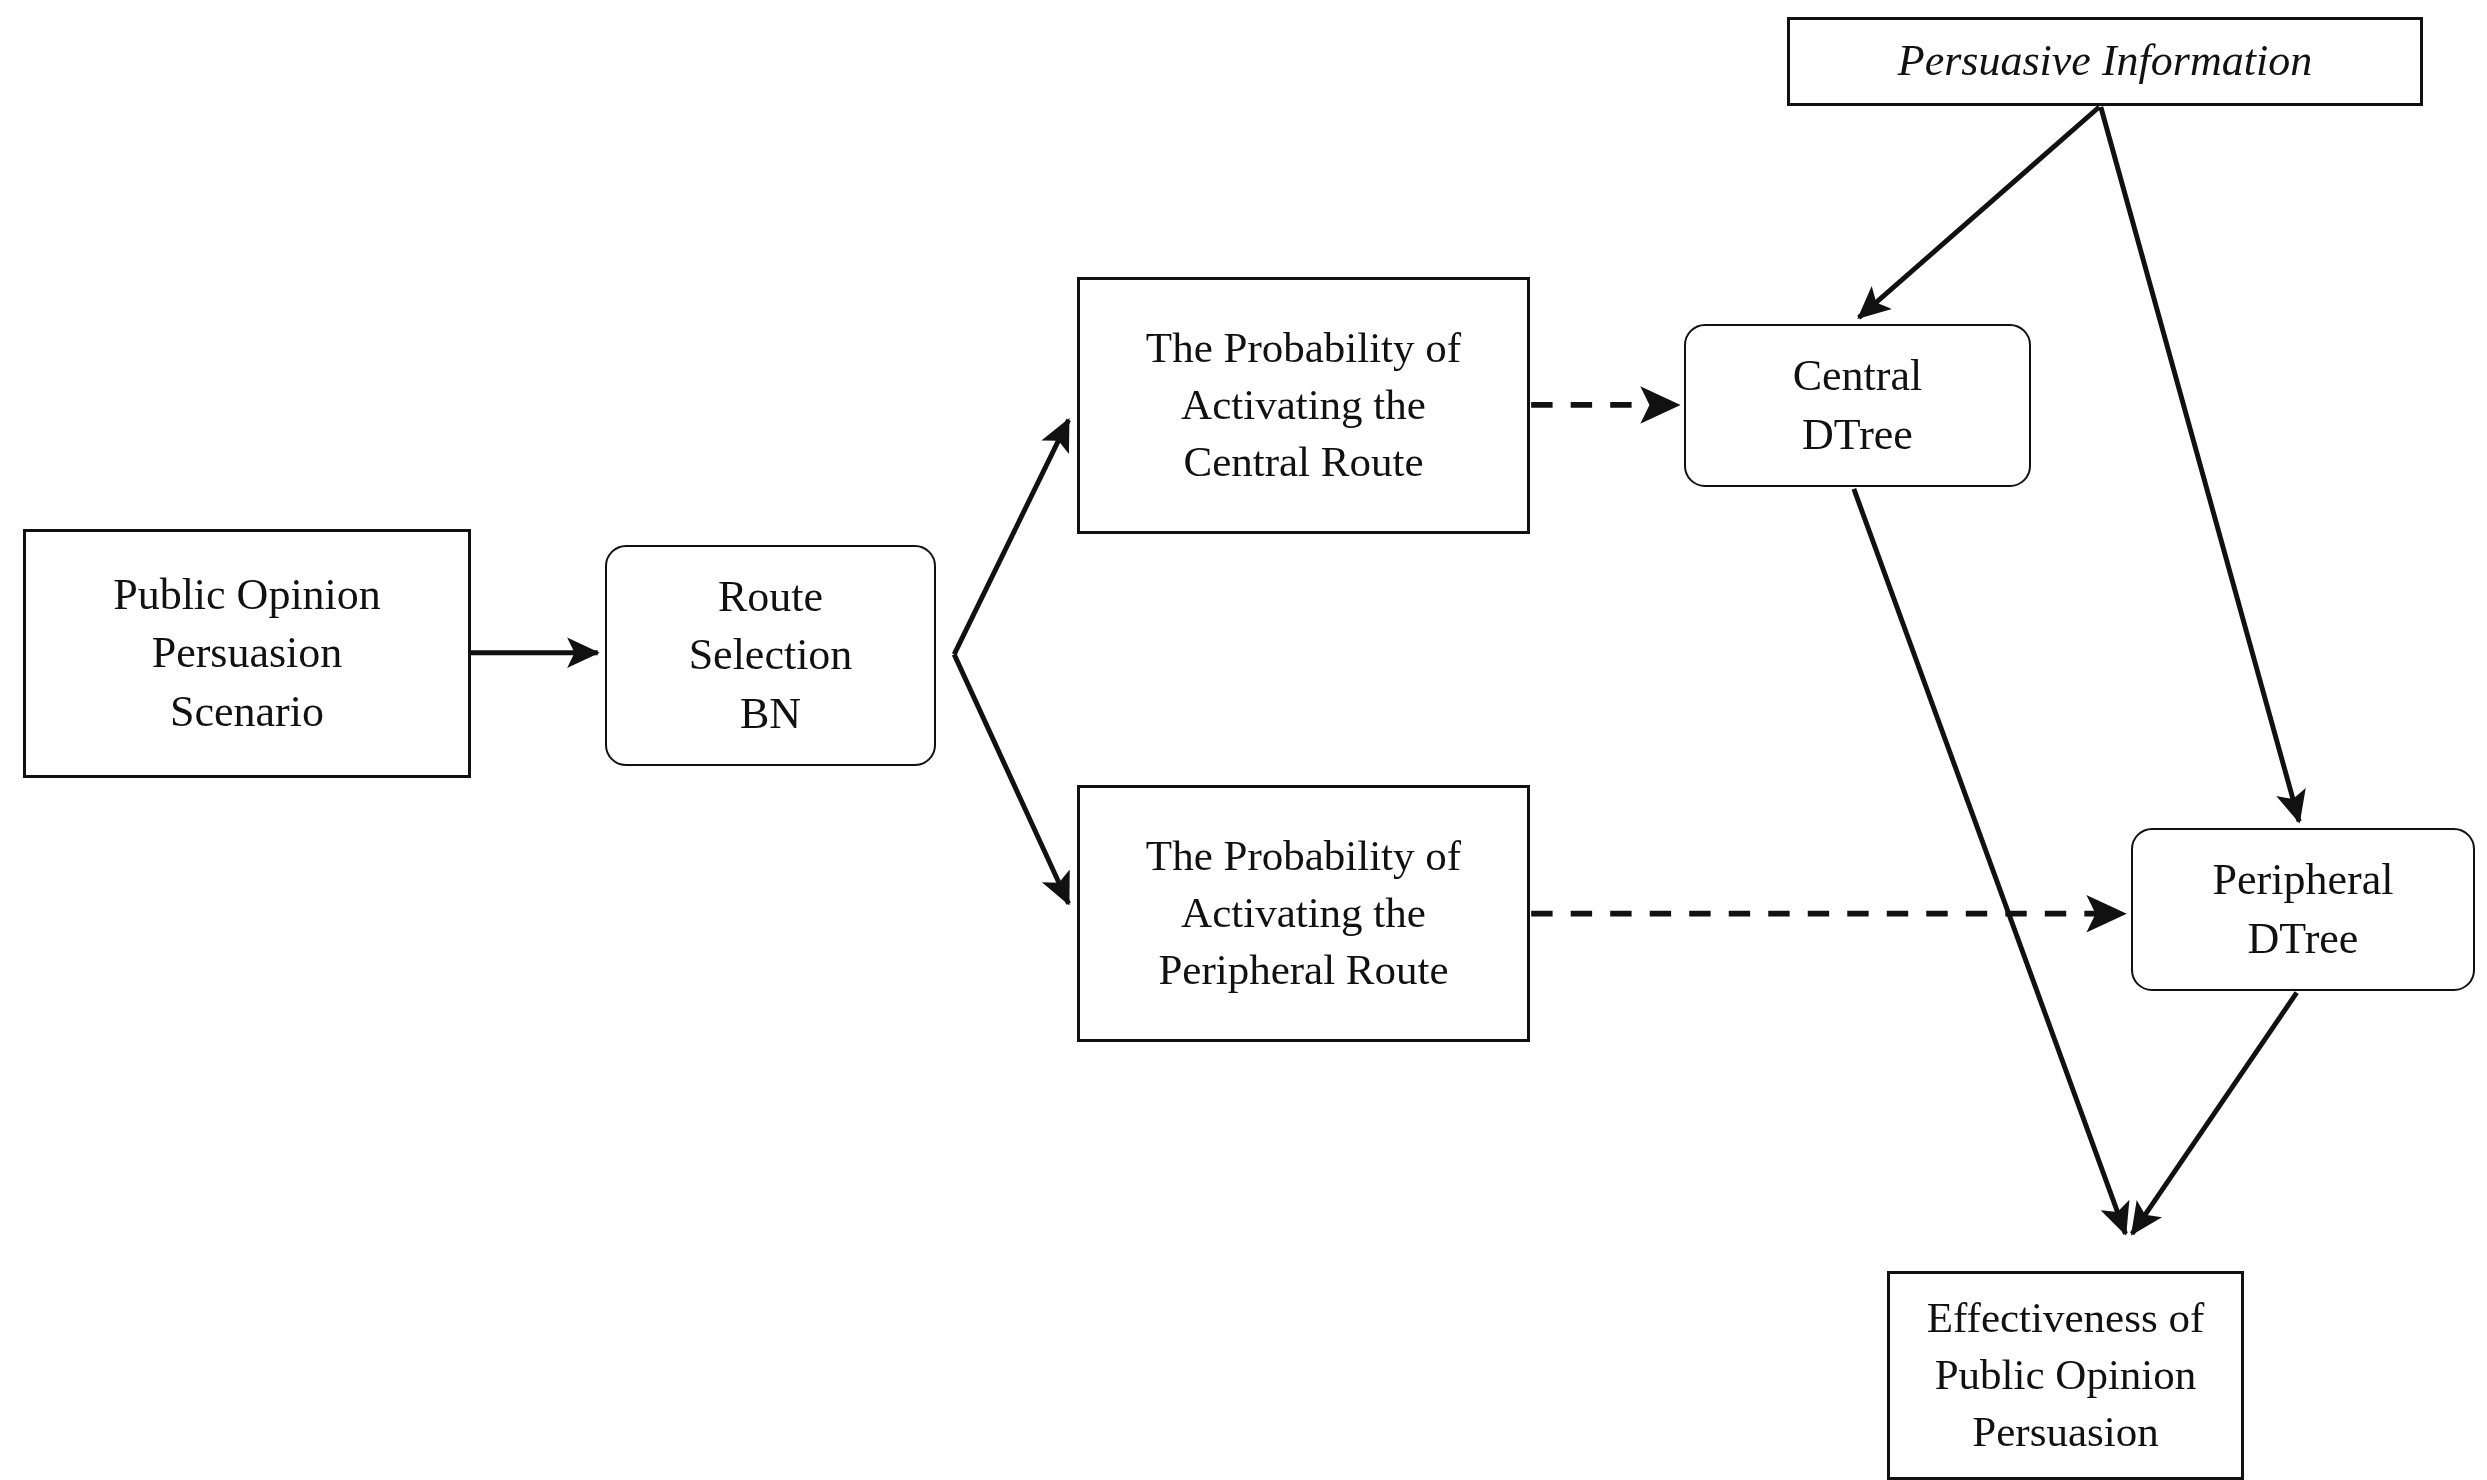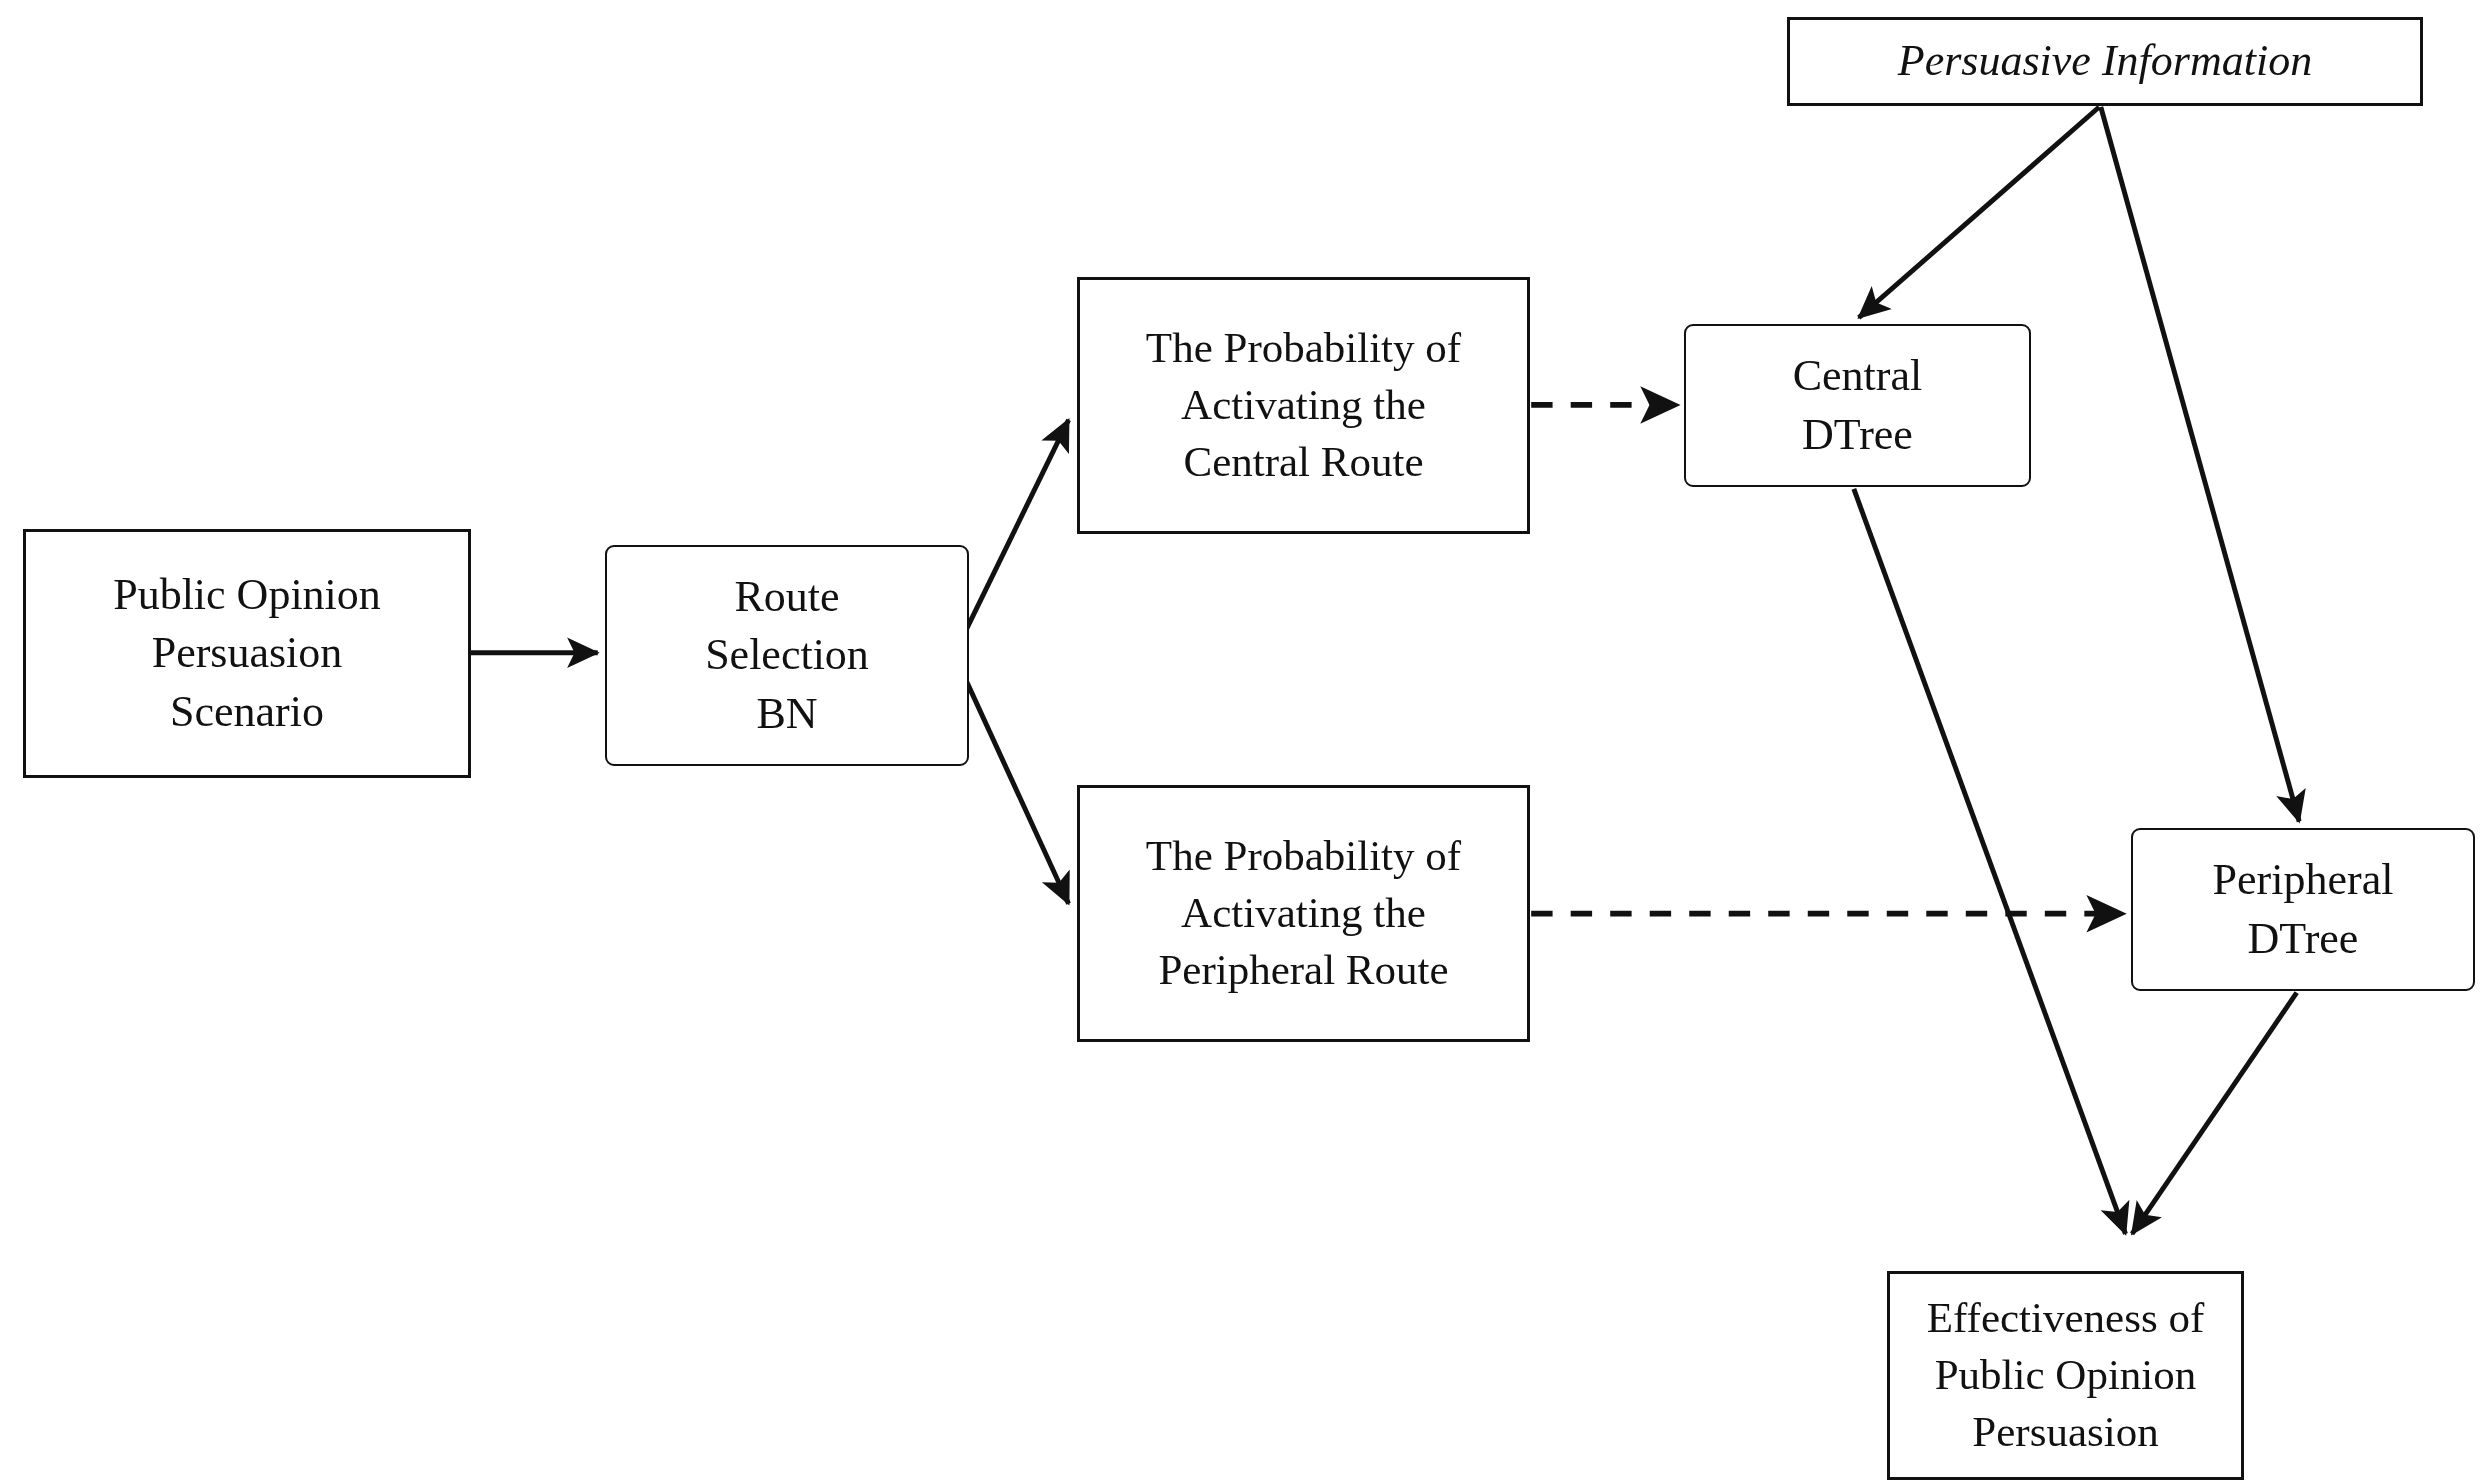--- a/index.html
+++ b/index.html
@@ -24,21 +24,21 @@
     text-align: center;
     color: #111111;
     background: #ffffff;
     border: 3.3px solid #111111;
     line-height: 1.32;
     z-index: 3;
     padding: 3.3px 8.2px;
     white-space: pre-line;
   }
   .node.sharp { border-radius: 0; }
-  .node.round { border-radius: 9px; border-width: 2.5px; }
+  .node.round { border-radius: 21px; border-width: 2.5px; }
 
   #edge-layer {
     position: absolute;
     left: 0; top: 0;
     width: 2487px;
     height: 1480px;
     z-index: 1;
   }
 </style>
 </head>
@@ -66,21 +66,21 @@
         <polyline points="2552,130 2793,998" fill="none" stroke="#111111" stroke-width="6" marker-end="url(#arrowhead)" stroke-linecap="butt"></polyline>
         <polyline points="2252,594 2582,1499" fill="none" stroke="#111111" stroke-width="6" marker-end="url(#arrowhead)" stroke-linecap="butt"></polyline>
         <polyline points="2790,1206 2590,1499" fill="none" stroke="#111111" stroke-width="6" marker-end="url(#arrowhead)" stroke-linecap="butt"></polyline>
       </g>
   </svg>
 
   <div class="node sharp" style="left: 23px; top: 529px; width: 448px; height: 249px; font-size: 44px; border-color: rgb(17, 17, 17); color: rgb(17, 17, 17);">Public Opinion
 Persuasion
 Scenario</div>
 
-  <div class="node round" style="left: 605px; top: 545px; width: 364px; height: 221px; font-size: 44px; border-color: rgb(17, 17, 17); color: rgb(17, 17, 17);">Route
+  <div class="node round" style="left: 605px; top: 545px; width: 331px; height: 221px; font-size: 44px; border-color: rgb(17, 17, 17); color: rgb(17, 17, 17);">Route
 Selection
 BN</div>
 
   <div class="node sharp" style="left: 1077px; top: 277px; width: 453px; height: 257px; font-size: 43px; border-color: rgb(17, 17, 17); color: rgb(17, 17, 17);">The Probability of
 Activating the
 Central Route</div>
 
   <div class="node sharp" style="left: 1077px; top: 785px; width: 453px; height: 257px; font-size: 43px; border-color: rgb(17, 17, 17); color: rgb(17, 17, 17);">The Probability of
 Activating the
 Peripheral Route</div>

